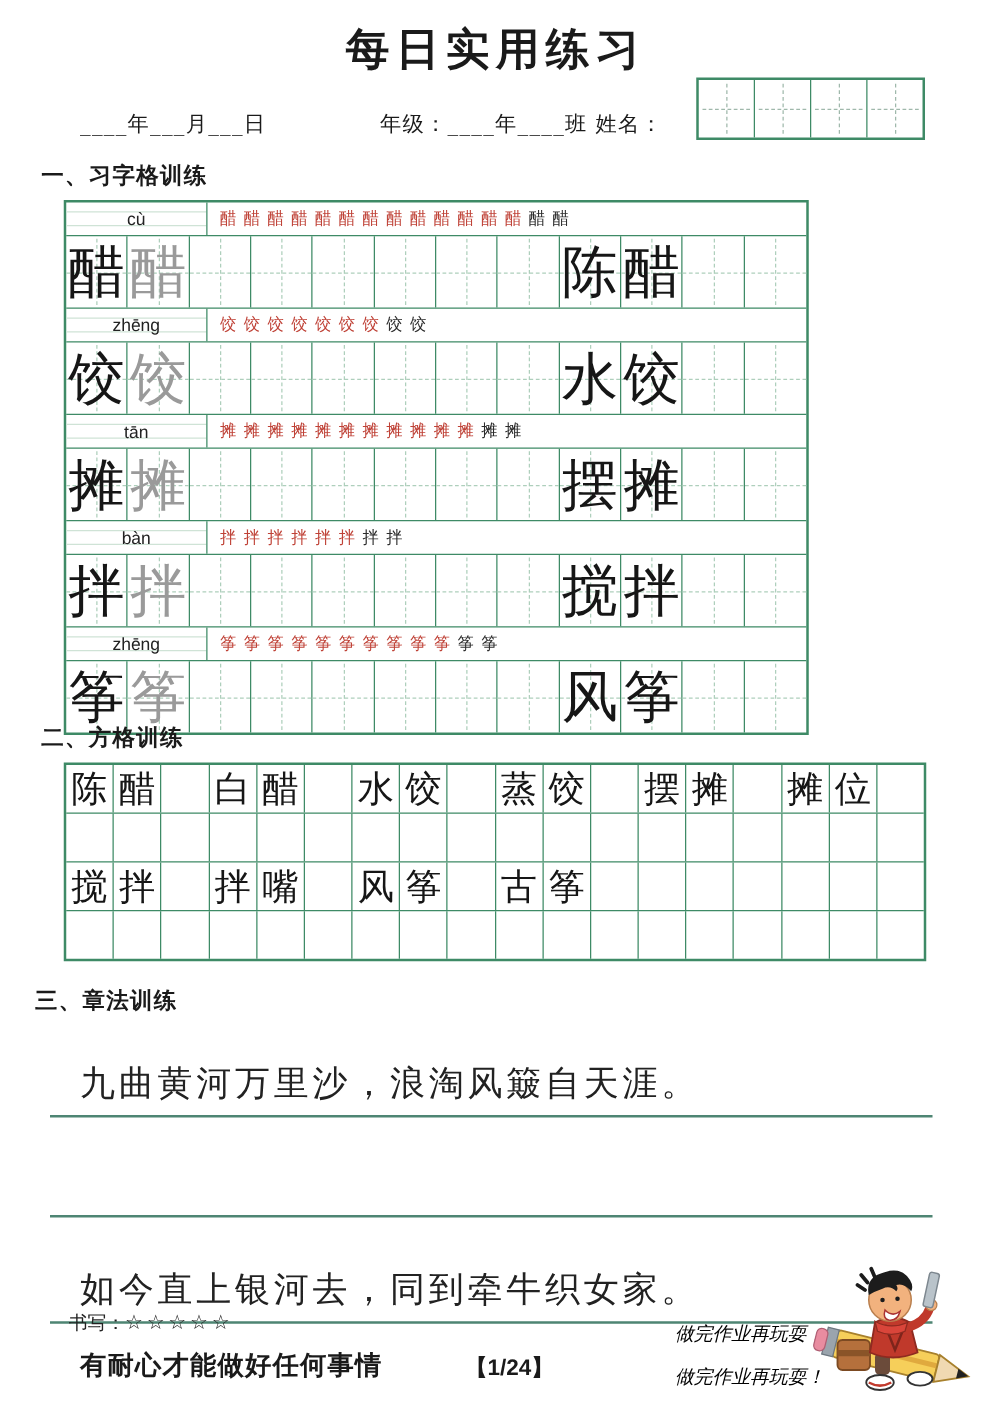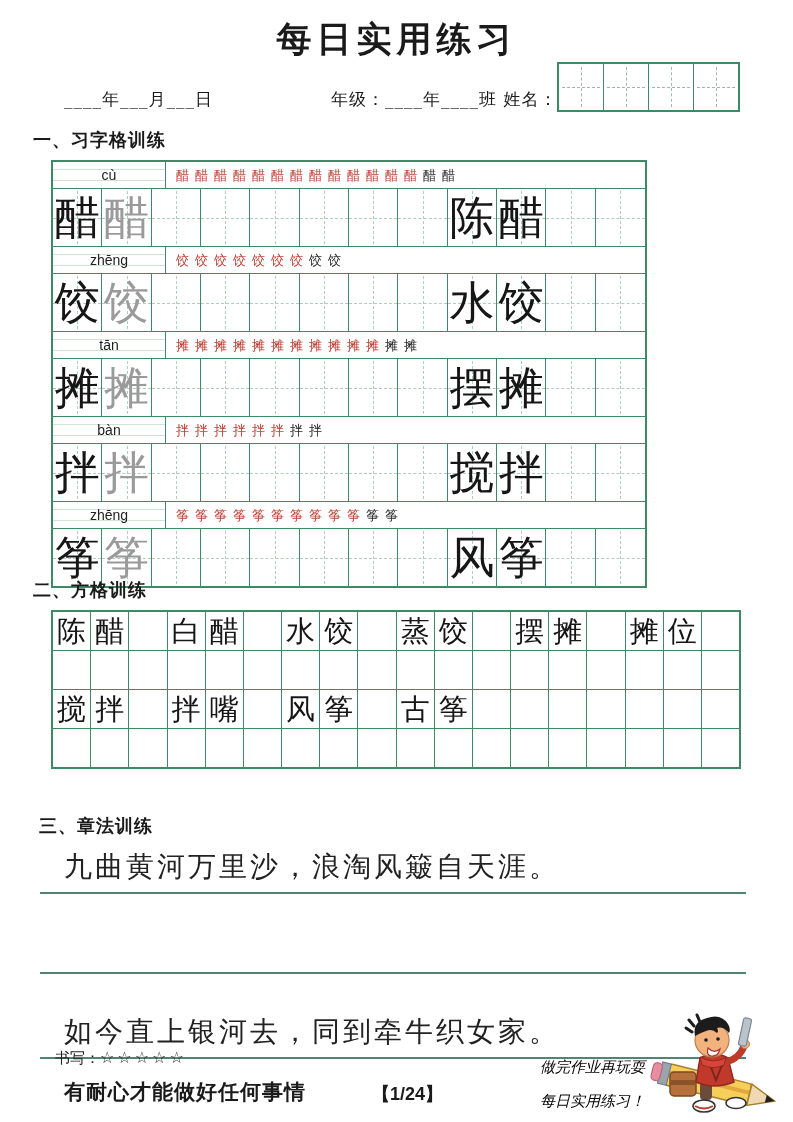--- a/index.html
+++ b/index.html
@@ -4,21 +4,21 @@
 <style>
   html,body{margin:0;padding:0;}
   body{
     width:793px;height:1122px;background:#fff;position:relative;overflow:hidden;
     font-family:"Liberation Sans",sans-serif;color:#1a1a1a;
   }
   .abs{position:absolute;}
   
   .title{left:0;right:0;top:16px;text-align:center;font-size:35px;font-weight:bold;letter-spacing:5px;}
   .date-line{left:64px;top:88px;font-size:17px;font-family:"DejaVu Serif",serif;letter-spacing:1px;}
-  .class-line{left:331px;top:88px;font-size:17px;font-family:"DejaVu Serif",serif;letter-spacing:1px;text-align:right;}
+  .class-line{left:304px;top:88px;font-size:17px;font-family:"DejaVu Serif",serif;letter-spacing:1px;text-align:right;}
   .name-grid{left:557px;top:62px;display:flex;border:2px solid #3e8a66;}
   .name-cell{width:44px;height:46px;position:relative;border-right:1px solid #3e8a66;}
   .name-cell:last-child{border-right:none;}
   .name-cell::before{content:"";position:absolute;left:50%;top:3px;bottom:3px;border-left:1px dashed #9fb8ab;}
   .name-cell::after{content:"";position:absolute;top:50%;left:3px;right:3px;border-top:1px dashed #9fb8ab;}
   .sec-heading{font-size:18px;font-weight:bold;letter-spacing:1px;}
   
   .practice-grid{left:51px;top:160px;width:596px;border:2px solid #3e8a66;box-sizing:border-box;}
   .prow-header{display:flex;height:26px;border-bottom:1px solid #3e8a66;}
   .prow+ .prow .prow-header{border-top:1px solid #3e8a66;}
@@ -405,40 +405,40 @@
       <div class="scell"></div>
       <div class="scell"></div>
       <div class="scell"></div>
       <div class="scell"></div>
       <div class="scell"></div>
       <div class="scell"></div>
       <div class="scell"></div>
     </div>
   </div>
 
-<div class="abs sec-heading" style="left:39px;top:788px;margin-top:26px;">三、章法训练</div>
+<div class="abs sec-heading" style="left:28px;top:788px;">三、章法训练</div>
 <div class="abs comp-lines">
     <div class="wline wl-1">
       <span class="ptext">九曲黄河万里沙，浪淘风簸自天涯。</span>
     </div>
     <div class="wline wl-2"></div>
     <div class="wline wl-3">
       <span class="ptext">如今直上银河去，同到牵牛织女家。</span>
     </div>
     <div class="wline wl-4"></div>
   </div>
 
 <div class="abs rating">
   <span>书写：</span><span class="stars">☆☆☆☆☆</span>
 </div>
 <div class="abs motto">有耐心才能做好任何事情</div>
 <div class="abs page-indicator">【1/24】</div>
 <div class="abs encourage">
   <div>做完作业再玩耍，</div>
-  <div>每日实用练习！</div>
+  <div>做完作业再玩耍！</div>
 </div>
 
 <svg class="abs mascot" width="140" height="112" viewBox="0 0 140 112">
 
   <g transform="rotate(14 70 78)">
     <rect x="18" y="66" width="84" height="22" rx="3" fill="#f6cf5a" stroke="#a8812d" stroke-width="1.5"></rect>
     <rect x="18" y="73" width="84" height="4" fill="#e0a93e"></rect>
     <polygon points="102,66 128,77 102,88" fill="#f0d9b2" stroke="#a8812d" stroke-width="1.5"></polygon>
     <polygon points="119,73 128,77 119,81" fill="#222"></polygon>
     <rect x="10" y="66" width="9" height="22" fill="#9aa4ad" stroke="#6d7780" stroke-width="1"></rect>

